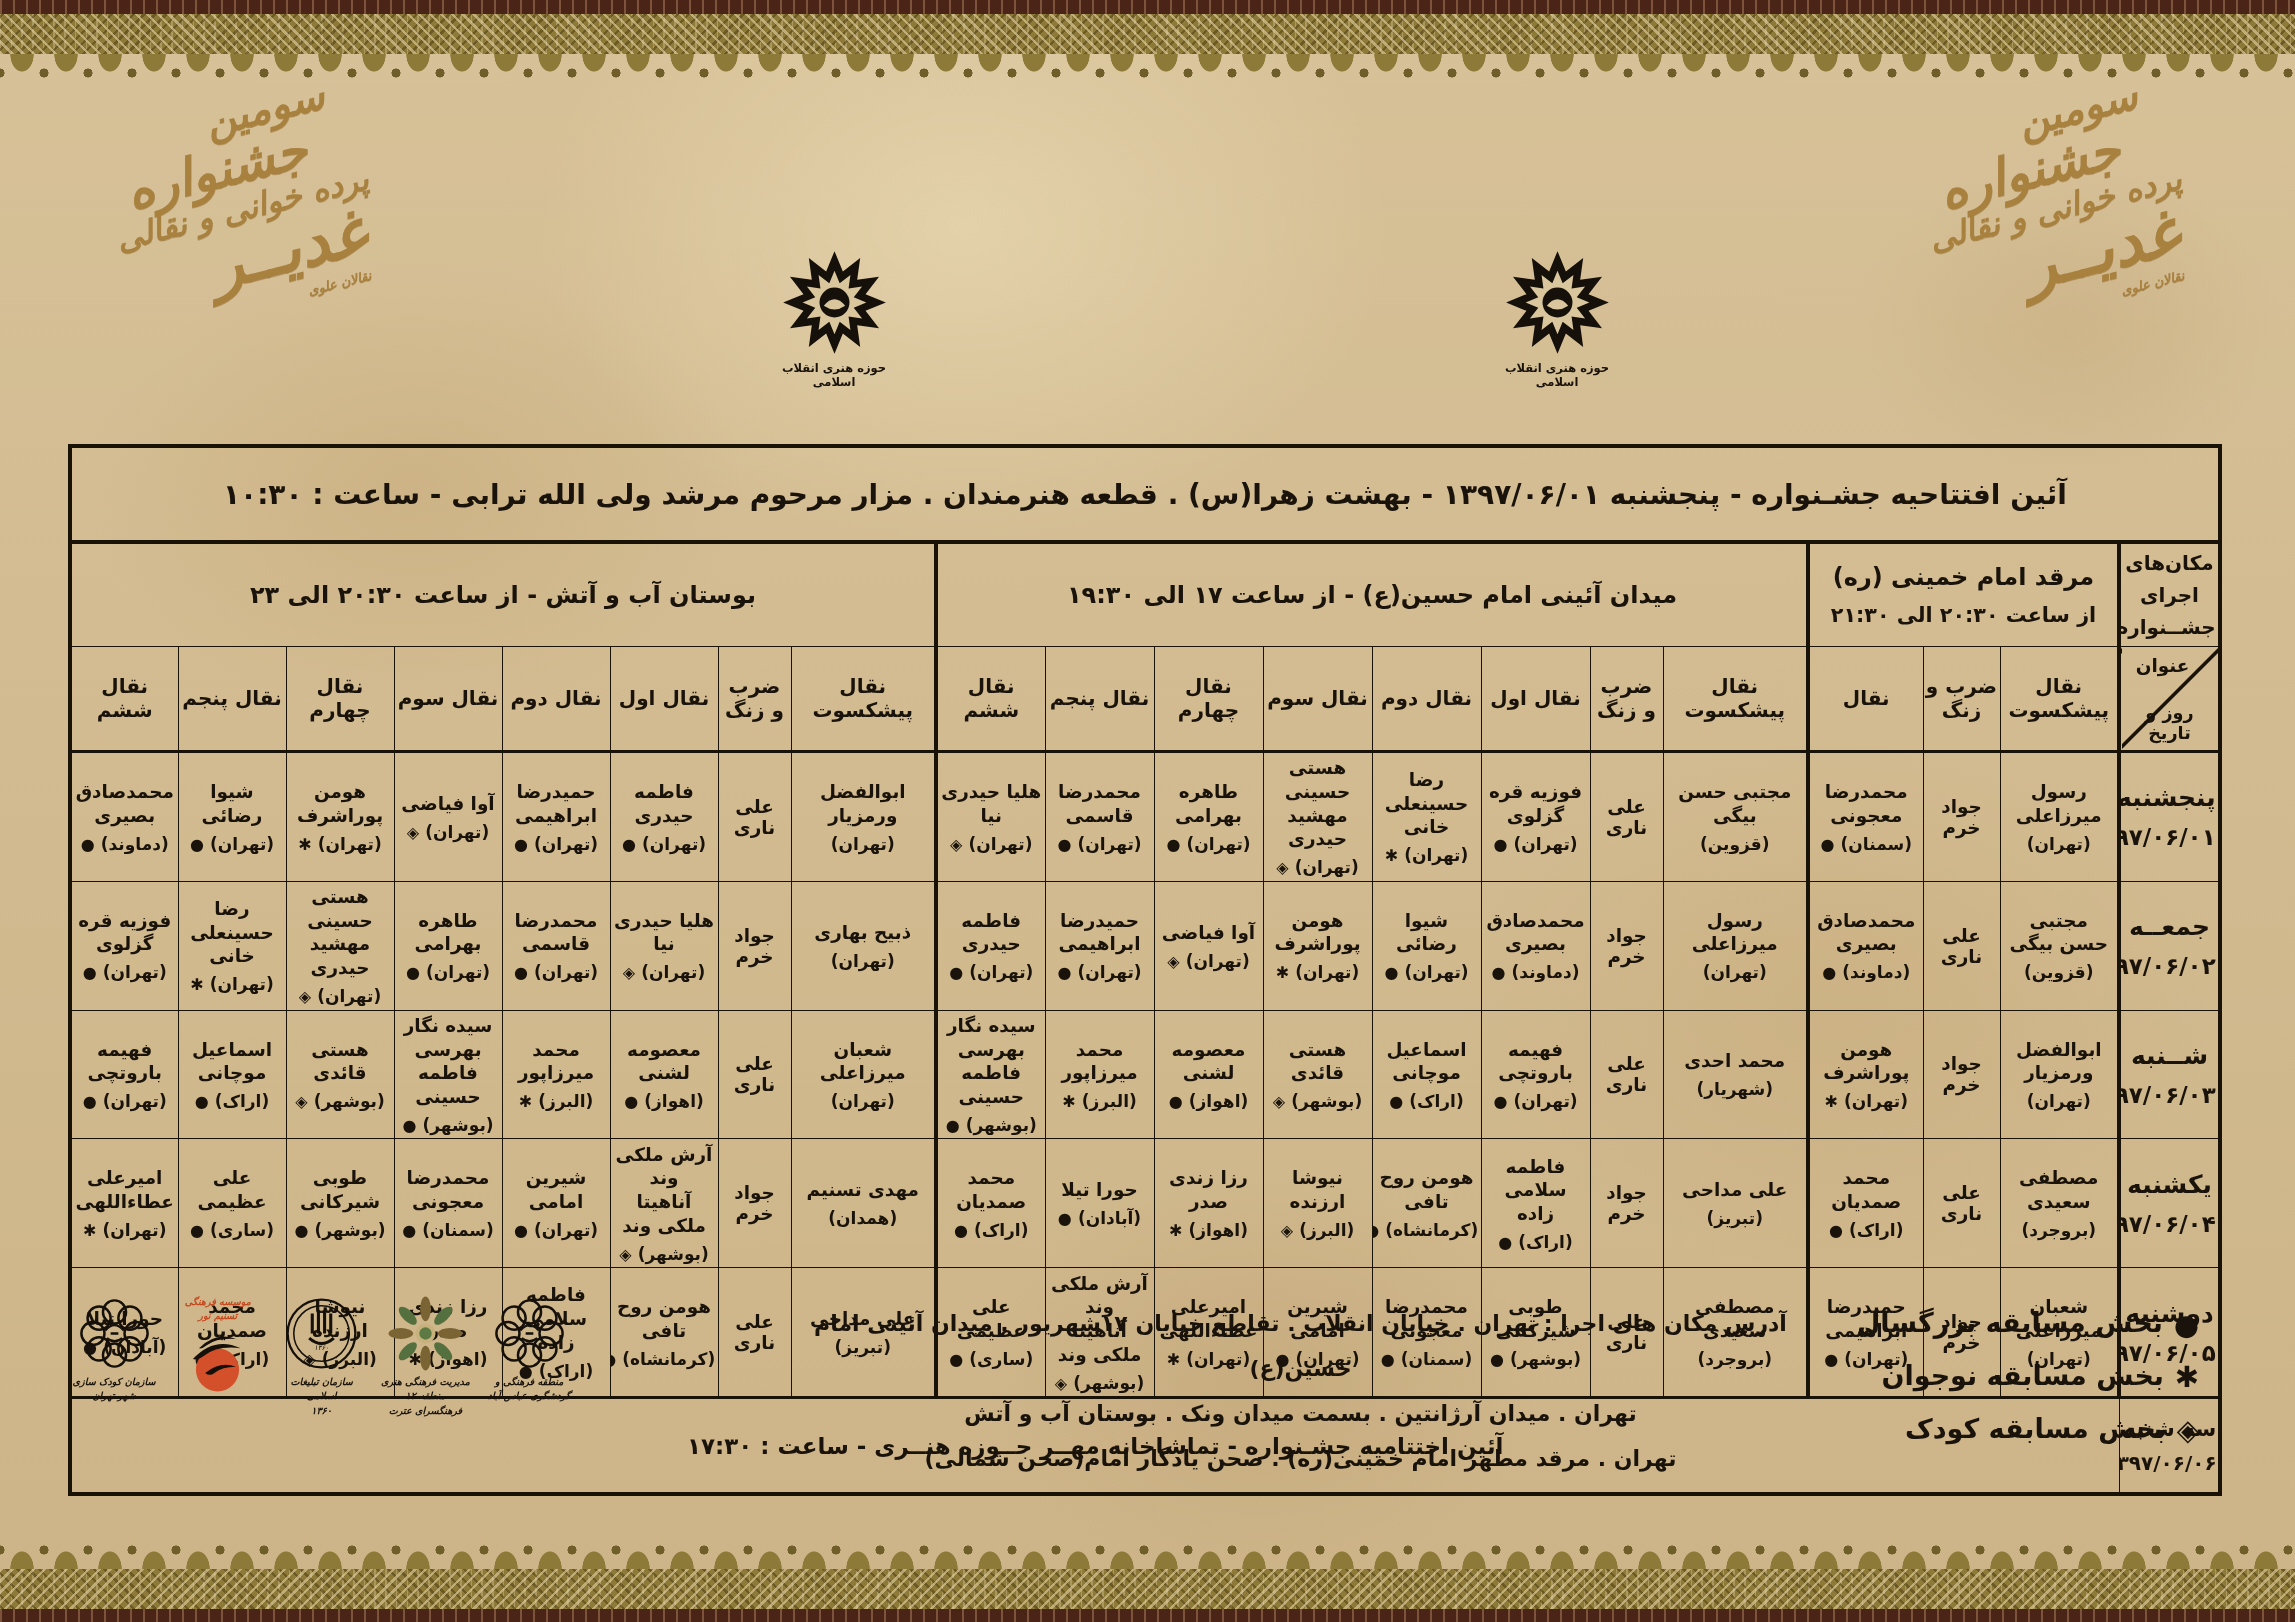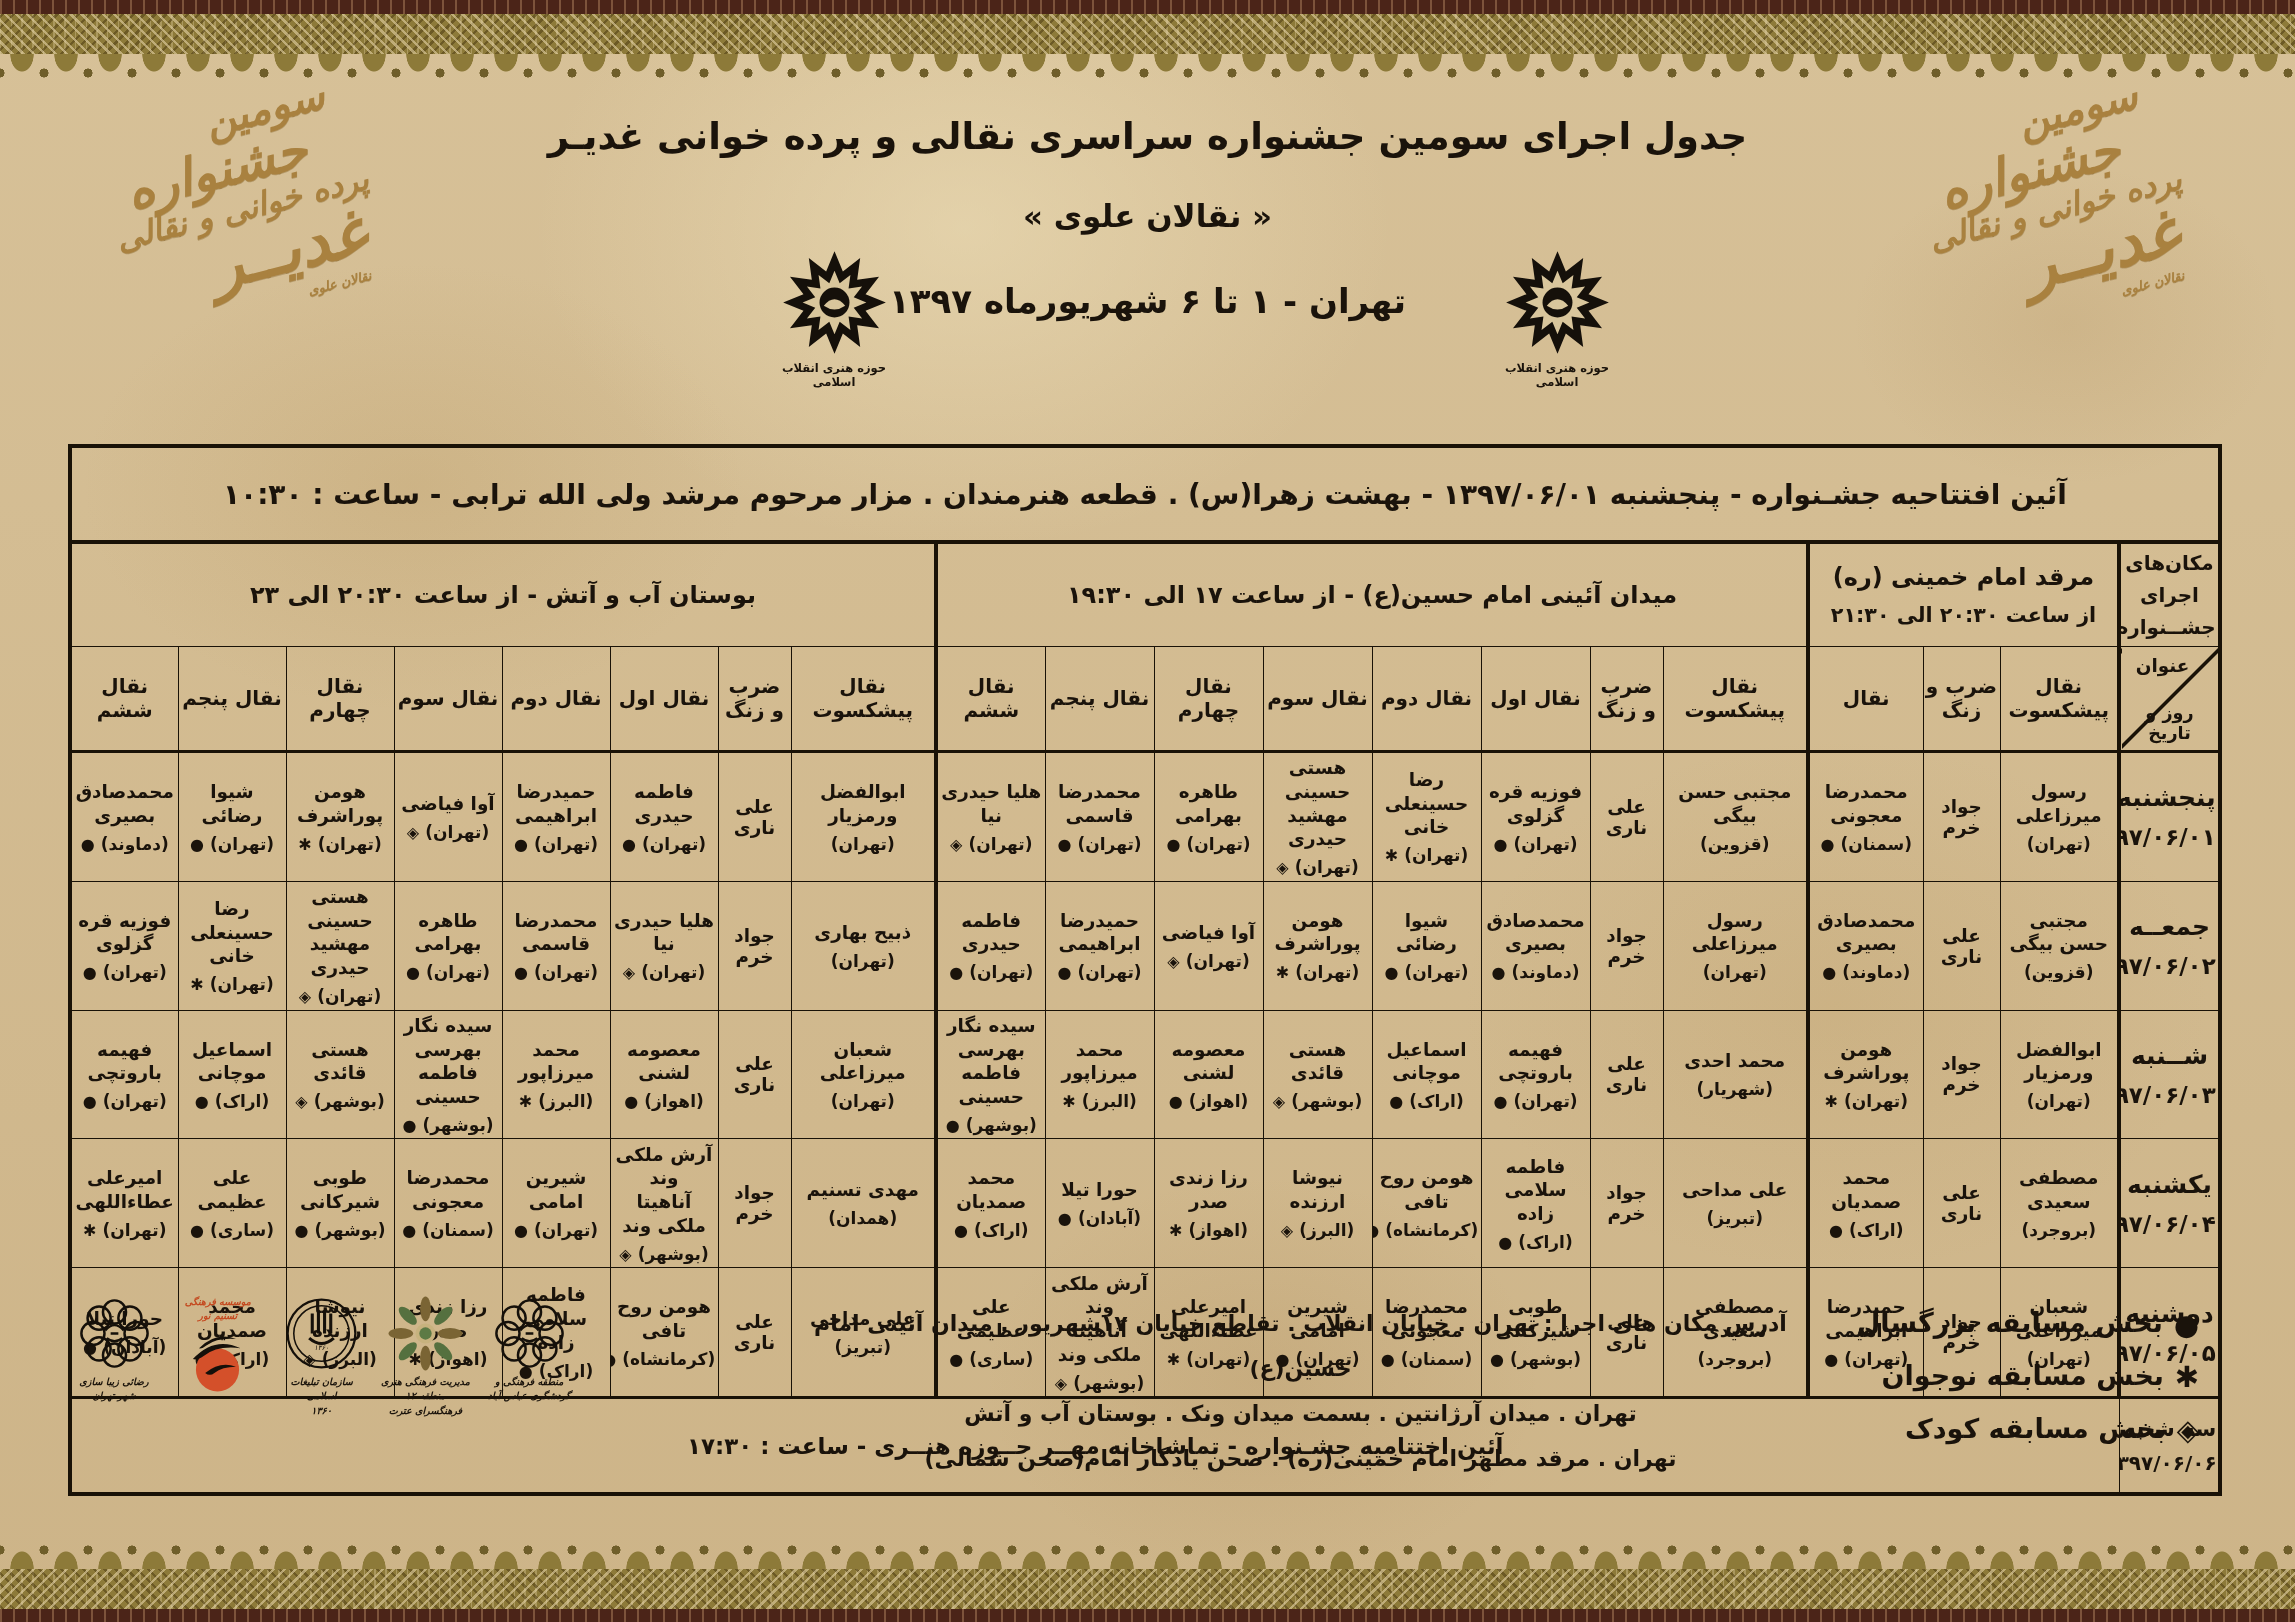--- a/index.html
+++ b/index.html
@@ -123,25 +123,20 @@
   </div>
 
   <div class="callig right">
     <div class="w1">سومین</div>
     <div class="w2">جشنواره</div>
     <div class="w3">پرده خوانی و نقالی</div>
     <div class="w4">غدیــر</div>
     <div class="sub">نقالان علوی</div>
   </div>
 
-  <div class="header">
-    <div class="title1">جدول اجرای سومین جشنواره سراسری نقالی و پرده خوانی غدیـر</div>
-    <div class="title2">« نقالان علوی »</div>
-    <div class="title3">تهران - ۱ تا ۶ شهریورماه ۱۳۹۷</div>
-  </div>
 
   <div class="hoz leftpos">
     <svg viewBox="0 0 100 100">
       <polygon fill="#15100a" points="98,50 79,57.8 91.6,74 71.2,71.2 74,91.6 57.8,79 50,98 42.2,79 26,91.6 28.8,71.2 8.4,74 21,57.8 2,50 21,42.2 8.4,26 28.8,28.8 26,8.4 42.2,21 50,2 57.8,21 74,8.4 71.2,28.8 91.6,26 79,42.2"></polygon>
       <polygon fill="#d9c69c" transform="translate(19,19) scale(0.62)" points="98,50 79,57.8 91.6,74 71.2,71.2 74,91.6 57.8,79 50,98 42.2,79 26,91.6 28.8,71.2 8.4,74 21,57.8 2,50 21,42.2 8.4,26 28.8,28.8 26,8.4 42.2,21 50,2 57.8,21 74,8.4 71.2,28.8 91.6,26 79,42.2"></polygon>
       <circle cx="50" cy="50" r="14" fill="#15100a"></circle>
       <path d="M40 53 q10 -12 20 0 q-10 7 -20 0" fill="#d9c69c"></path>
     </svg>
     <div class="cap">حوزه هنری انقلاب اسلامی</div>
   </div>
@@ -657,21 +652,21 @@
             <circle cx="70" cy="30" r="15"></circle>
             <circle cx="78" cy="50" r="15"></circle>
           <circle cx="70" cy="70" r="15"></circle>
             <circle cx="50" cy="78" r="15"></circle>
             <circle cx="30" cy="70" r="15"></circle>
           <circle cx="22" cy="50" r="15"></circle>
             <circle cx="30" cy="30" r="15"></circle>
         </g>
         <path d="M38 46 q12 -14 24 0 M40 56 q10 8 20 0 M45 50 h10" stroke="#15100a" stroke-width="3" fill="none"></path>
       </svg>
-      <div class="scap">رضائی زیبا سازی شهر تهران</div>
+      <div class="scap">سازمان کودک سازی شهر تهران</div>
     </div>
     <div class="sponsor">
       <div class="scap orange">موسسه فرهنگی تسنیم نور</div>
       <svg viewBox="0 0 100 100">
         <circle cx="50" cy="66" r="28" fill="#d4502a"></circle>
         <path d="M18 52 q28 -30 62 -14 q-30 -4 -48 10 q-8 6 -14 4z" fill="#15100a"></path>
         <path d="M26 38 q22 -22 48 -12 q-24 -2 -38 8 q-6 5 -10 4z" fill="#15100a"></path>
         <path d="M34 70 q20 -16 40 -8 q-18 0 -28 8 q-6 5 -12 0z" fill="#15100a"></path>
       </svg>
     </div>

